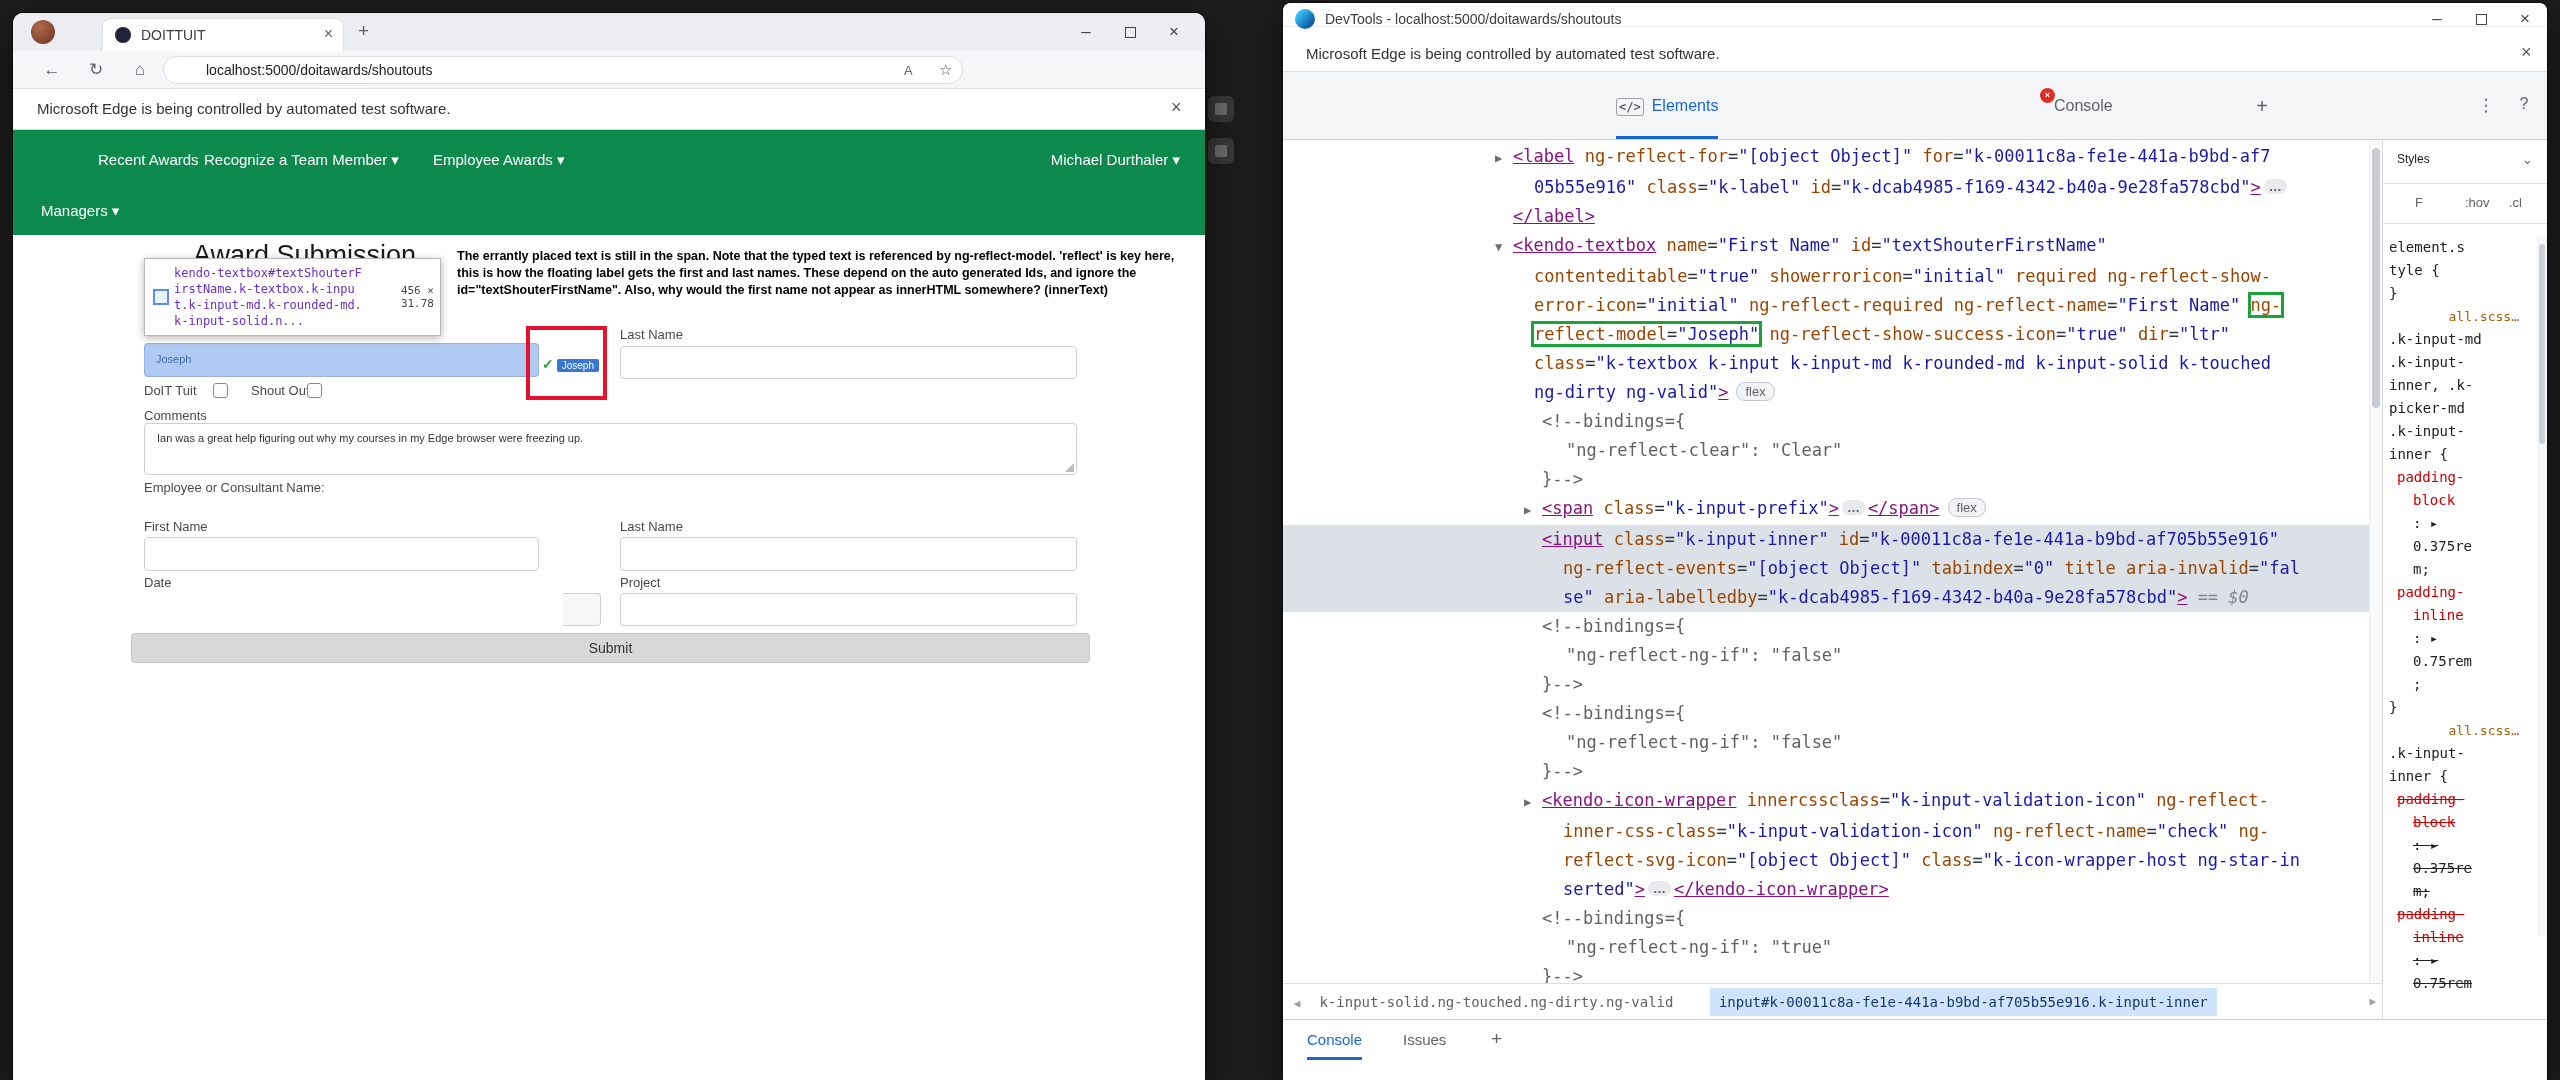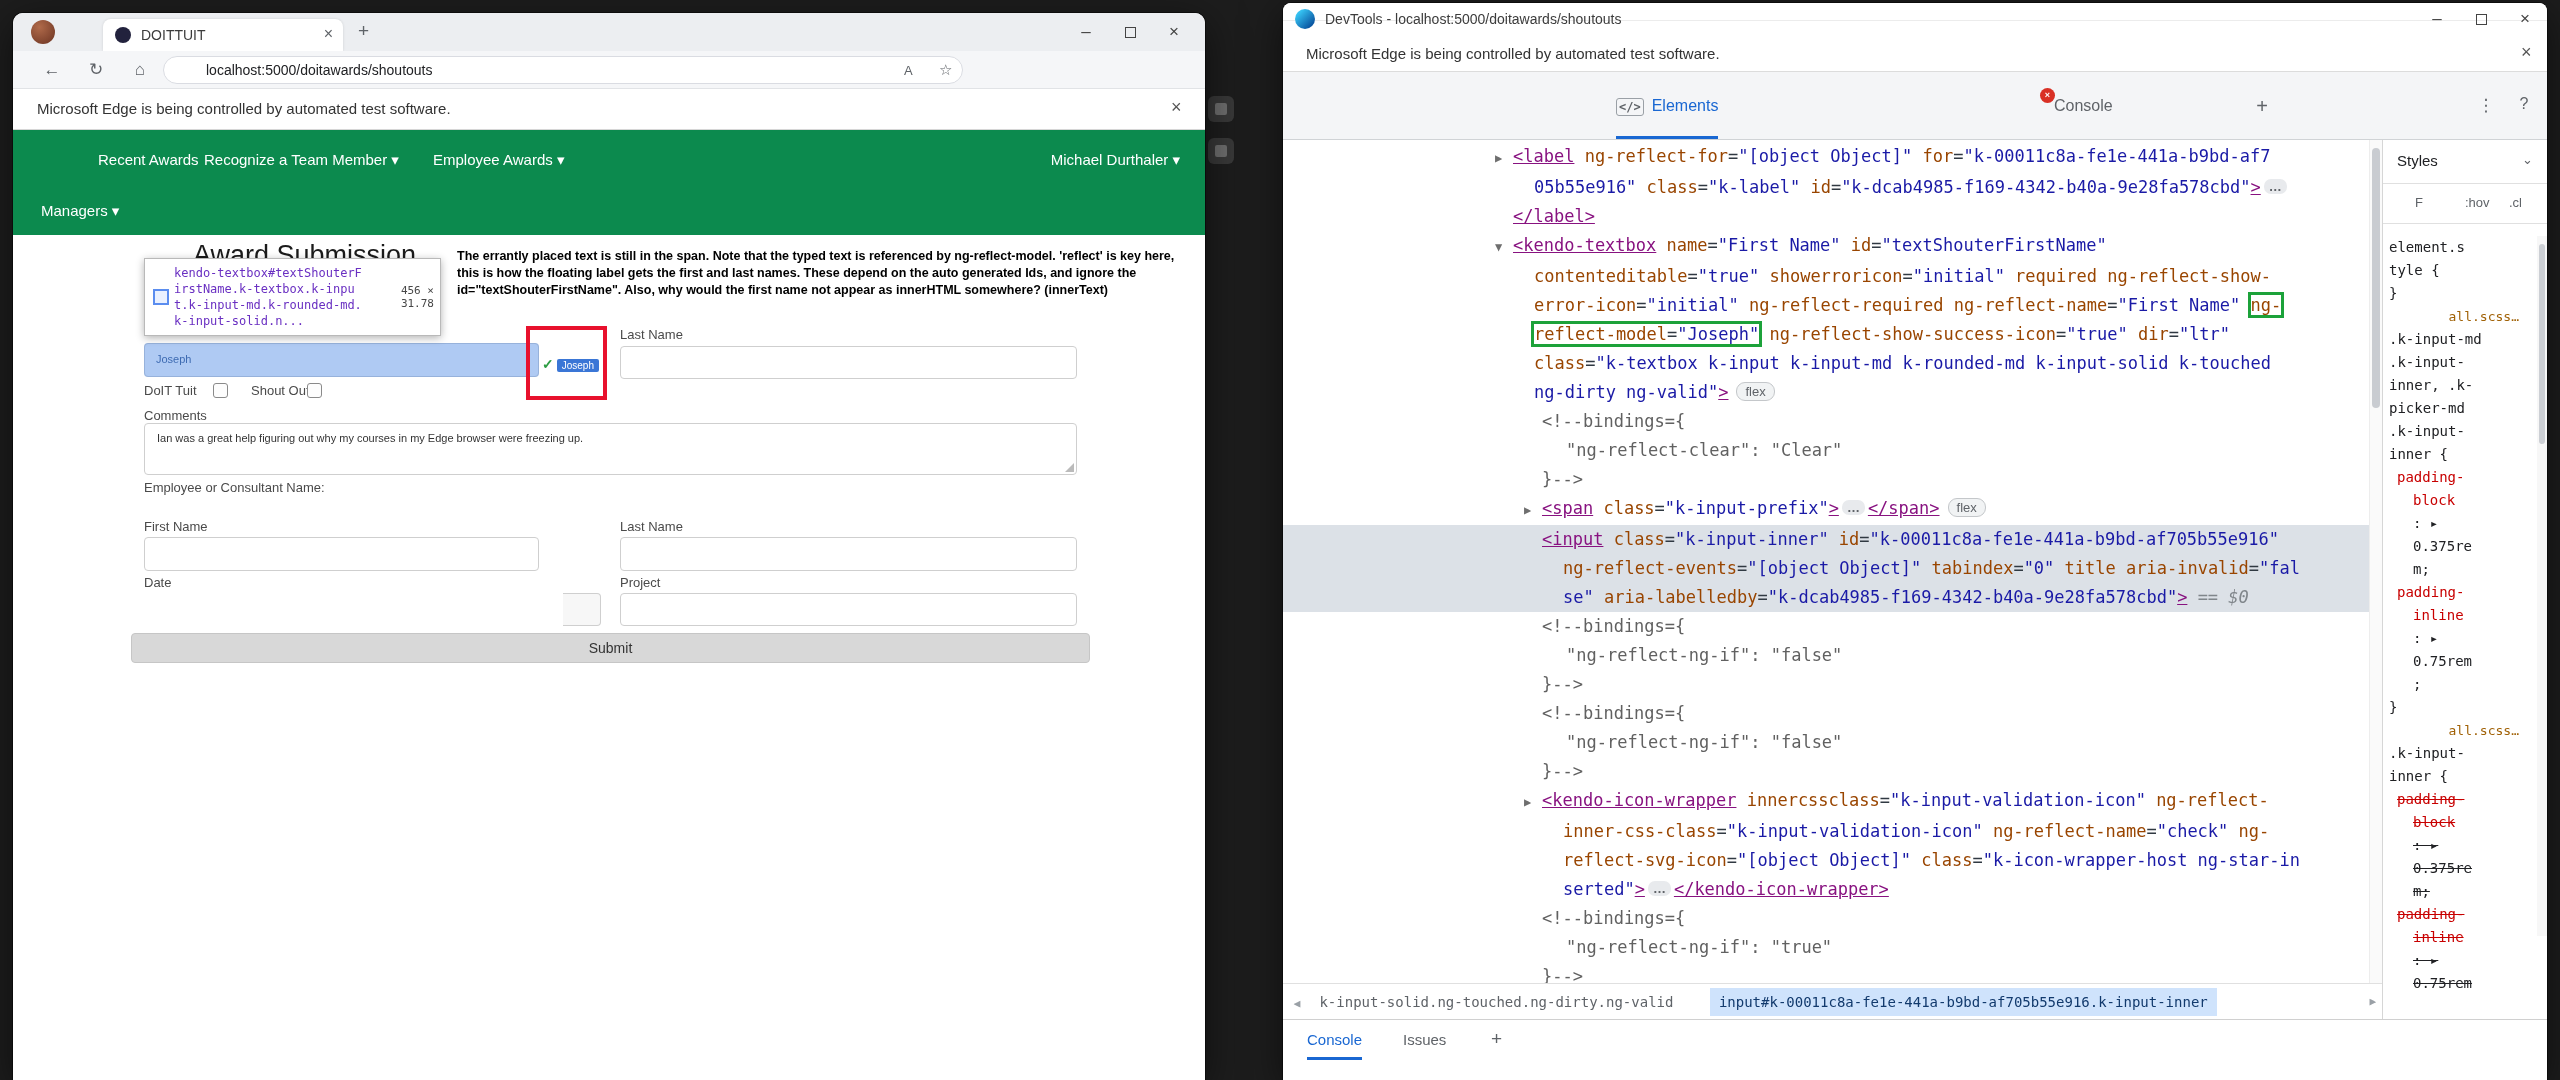--- a/index.html
+++ b/index.html
@@ -87,21 +87,21 @@
     border-left:9px solid transparent; border-bottom:9px solid #bbb; }
   .date-btn { position:absolute; left:550px; top:463px; width:38px; height:33px; border:1px solid #cfcfcf;
     border-left:none; border-radius:0 4px 4px 0; background:#f7f7f7; text-align:center; padding-top:7px; }
   .submit-btn { position:absolute; left:118px; top:503px; width:959px; height:30px; background:#d8d8d8;
     border:1px solid #c6c6c6; border-radius:4px; text-align:center; line-height:28px; font-size:14px; color:#333; }
 
   
   .dt { position:absolute; left:1283px; top:3px; width:1264px; height:1077px; background:#fff;
     border-radius:8px 8px 0 0; overflow:hidden;
     box-shadow:0 0 0 1px rgba(0,0,0,.45), 0 10px 40px rgba(0,0,0,.55); }
-  .dt-titlebar { position:absolute; left:0; top:0; width:100%; height:18px; background:#fff;
+  .dt-titlebar { position:absolute; left:0; top:0; width:100%; height:24px; background:#fff;
     border-bottom:1px solid #ececec; }
   .dt-logo { position:absolute; left:12px; top:6px; width:20px; height:20px; border-radius:50%;
     background:linear-gradient(135deg,#35c1f1 20%,#0c59a4 80%); }
   .dt-title { position:absolute; left:42px; top:8px; font-size:14px; color:#3c3c3c; }
   .dt-infobar { position:absolute; left:0; top:33px; width:100%; height:36px; background:#fff;
     border-bottom:1px solid #dcdcdc; }
   .dt-infobar .txt { position:absolute; left:23px; top:9px; font-size:15px; color:#333; }
   .dt-infobar .x { position:absolute; left:1238px; top:6px; font-size:18px; color:#555; }
   .dt-toolbar { position:absolute; left:0; top:69px; width:100%; height:68px; background:#f4f5f7;
     border-bottom:1px solid #d0d3d6; }
@@ -142,21 +142,21 @@
   .d-crumbs { position:absolute; left:0; top:843px; width:1099px; height:36px; background:#fff;
     border-top:1px solid #e0e0e0; font:14px/36px "DejaVu Sans Mono",monospace; color:#5f6368;
     white-space:nowrap; }
   .crumb-arrow { display:inline-block; width:28px; text-align:center; color:#9aa0a6; font-size:11px; }
   .crumb-sel { background:#cfe3fc; color:#123a6d; padding:6px 9px; margin-left:28px; }
   .crumb-right { position:absolute; right:6px; top:0; color:#9aa0a6; font-size:11px; }
 
   .d-styles { position:absolute; left:1099px; top:0; width:165px; height:879px; background:#fff;
     border-left:1px solid #d6d6d6; overflow:hidden; }
   .ss-head { position:absolute; left:0; top:0; width:100%; height:44px; border-bottom:1px solid #e0e0e0; }
-  .ss-head .t { position:absolute; left:14px; top:12px; font-size:15px; color:#202124; }
+  .ss-head .t { position:absolute; left:14px; top:12px; font-size:12px; color:#202124; }
   .ss-head .ch { position:absolute; right:14px; top:12px; color:#5f6368; font-size:13px; }
   .ss-filter { position:absolute; left:0; top:44px; width:100%; height:40px; border-bottom:1px solid #e0e0e0;
     font-size:13px; color:#5f6368; }
   .ss-filter .f { position:absolute; left:32px; top:11px; }
   .ss-filter .hov { position:absolute; left:82px; top:11px; }
   .ss-filter .cls { position:absolute; left:126px; top:11px; }
   .ss-lines { position:absolute; left:0; top:96px; width:100%; }
   .sl { font:14px/23px "DejaVu Sans Mono",monospace; white-space:pre; color:#202124; }
   .sl.p0 { padding-left:6px; } .sl.p1 { padding-left:14px; } .sl.p2 { padding-left:30px; }
   .sl.prop { color:#c80000; } .sl.link { color:#a16207; text-align:right; padding-right:28px;

